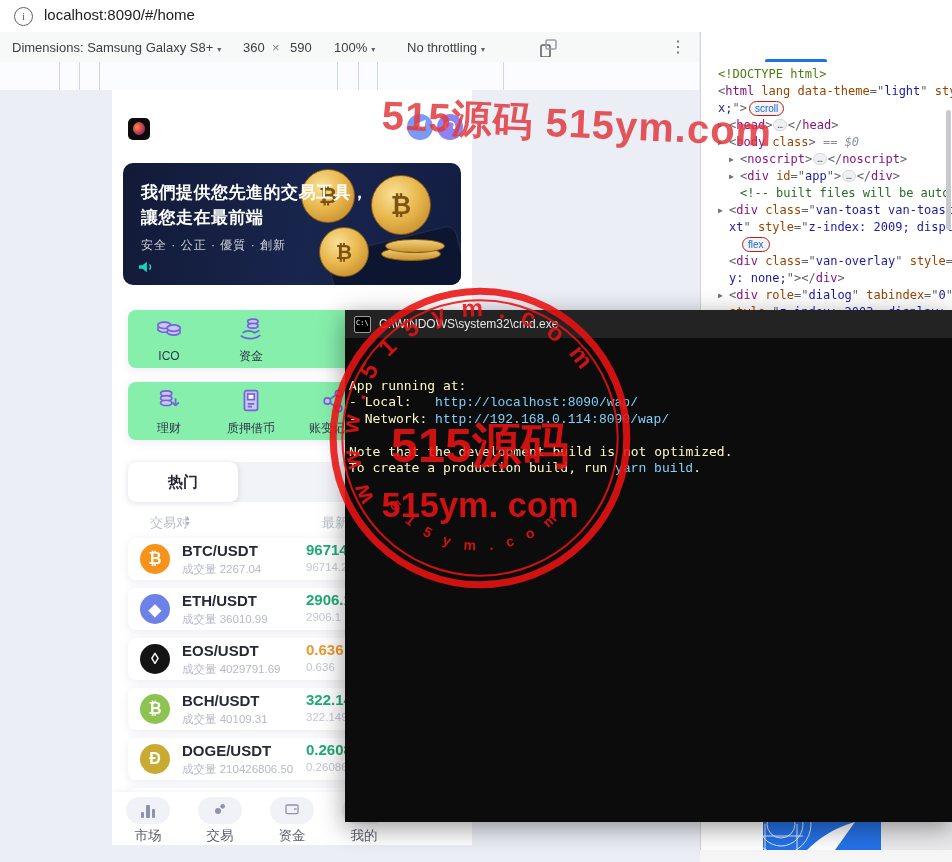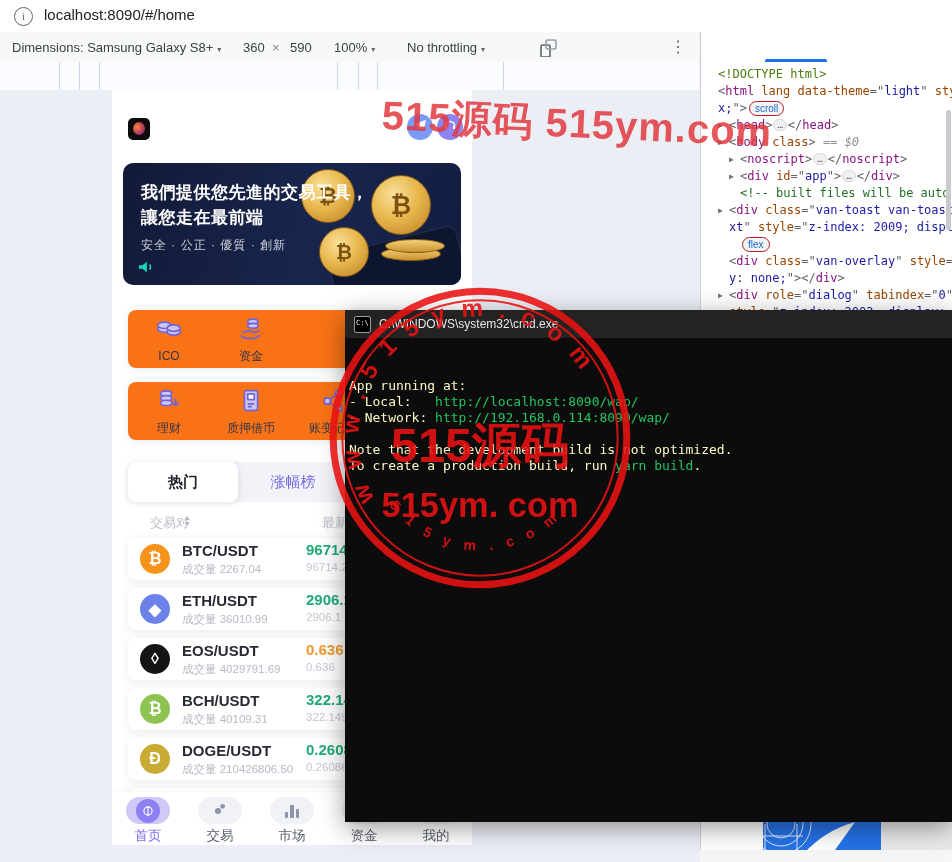--- a/index.html
+++ b/index.html
@@ -47,21 +47,21 @@
   #banner .sub{position:absolute;left:18px;top:74px;font-size:12px;color:rgba(255,255,255,.78);letter-spacing:1px;}
   .coin{position:absolute;border-radius:50%;background:radial-gradient(circle at 38% 32%,#f9e19a,#e9b84e 45%,#b97e22);
         border:1px solid #8a5c14;color:#7c5310;font-weight:bold;display:flex;align-items:center;justify-content:center;}
   #phone{position:absolute;left:210px;top:76px;width:130px;height:70px;background:#0d1630;border:1px solid rgba(255,255,255,.10);
          border-radius:10px;transform:rotate(-14deg);}
   .cstack{position:absolute;width:58px;height:12px;border-radius:50%;
           background:linear-gradient(#f3cf7a,#c9952f);border:1px solid #8a5c14;}
   #speaker{left:14px;bottom:10px;top:auto;width:18px;height:16px;}
 
   
-  .grow{left:16px;width:328px;height:58px;background:#f97316;border-radius:8px;
+  .grow{left:16px;width:328px;height:58px;background:#86efac;border-radius:8px;
         box-shadow:0 2px 10px rgba(130,138,170,.16);display:flex;}
   .gcell{width:82px;display:flex;flex-direction:column;align-items:center;justify-content:center;gap:4px;}
   .glabel{font-size:12px;color:#33364a;}
   .gicon svg{display:block;}
 
   
   #tabs{left:16px;top:372px;width:328px;height:40px;background:#f2f3f8;border-radius:8px;}
   .tabseg{position:absolute;top:0;width:110px;height:40px;display:flex;align-items:center;justify-content:center;
           font-size:15px;color:#7a6ce0;}
   .tabseg.active{background:#fff;border-radius:8px;box-shadow:0 1px 6px rgba(120,128,160,.25);
@@ -111,21 +111,21 @@
 
   
   #cmd{left:345px;top:310px;width:607px;height:512px;box-shadow:0 6px 24px rgba(0,0,0,.4);}
   #cmd-title{position:absolute;left:0;top:0;width:100%;height:28px;background:#232323;display:flex;align-items:center;}
   #cmd-ico{width:15px;height:15px;margin:0 8px 0 9px;background:#000;border:1px solid #9a9a9a;border-radius:2px;position:relative;}
   #cmd-ico::after{content:"C:\\";position:absolute;left:1px;top:0;font:7px/13px "DejaVu Sans Mono",monospace;color:#efefef;}
   #cmd-title-text{font-size:12px;color:#e6e6e6;}
   #cmd-body{position:absolute;left:0;top:28px;width:100%;height:484px;background:#0c0c0c;padding:8px 0 0 0;box-sizing:border-box;}
   .cm-line{white-space:pre;font:13px/16px "DejaVu Sans Mono",monospace;color:#cccccc;min-height:16px;padding-left:4px;}
   .cm-done{background:#2db83d;color:#0c0c0c;}
-  .cm-grn{color:#3fc44c;} .cm-lnk{color:#22c55e;} .cm-wht{color:#fef9c3;}
+  .cm-grn{color:#3fc44c;} .cm-lnk{color:#7dd3fc;font-family:Liberation Mono, monospace;} .cm-wht{color:#fef9c3;}
 
   
   #bluegfx{left:763px;top:822px;width:118px;height:28px;background:#2572e8;overflow:hidden;}
   #graypatch{left:881px;top:822px;width:71px;height:28px;background:#eaeaec;}
   #bottomstrip{left:700px;top:850px;width:252px;height:12px;background:#f6f6f7;}
 
   
   #wm-top{left:383px;top:88px;font-size:40px;font-weight:bold;color:#e23a3f;opacity:.85;
           letter-spacing:1px;transform:rotate(2.5deg);transform-origin:left top;z-index:40;white-space:nowrap;}
   #wm-stamp{left:318px;top:276px;z-index:41;opacity:.88;}
@@ -275,21 +275,20 @@
               <path d="M13 14l6-4.5M13 18l6 4.5" fill="none"></path>
             </svg>
           </span>
         <span class="glabel">账变记录</span>
       </div>
       <div class="gcell"></div>
     </div>
 
     <div class="abs" id="tabs">
       <div class="tabseg active" style="left:0">热门</div>
-      <div class="tabseg" style="left:110px">涨幅榜</div>
     </div>
 
     <div class="abs" id="lhdr">
       <span style="position:absolute;left:22px">交易对</span>
       <span id="sorticons">▲<br>▼</span>
       <span class="price-h">最新价</span>
     </div>
 
     <div class="abs mrow" style="top:448px">
       <span class="mcoin" style="background:#f7931a">
@@ -332,49 +331,38 @@
           <span>Ð</span>
         </span>
       <div class="msym">DOGE/USDT</div>
       <div class="mvol">成交量 210426806.50</div>
       <div class="mprice" style="color:#1fab76">0.26086</div>
       <div class="msub">0.26086</div>
     </div>
     <div class="abs" id="row-sliver"></div>
 
     <div class="abs" id="navbar">
-      <div class="nitem active">
-        <span class="npill">
-            <span class="ncirc">
-              <svg width="14" height="14" viewBox="0 0 24 24">
-                <circle cx="12" cy="12" r="7" fill="none" stroke="#fff" stroke-width="2"></circle>
-                <path d="M12 4v16" stroke="#fff" stroke-width="2"></path>
-              </svg>
-            </span>
-          </span>
-        <span class="nlabel">首页</span>
-      </div>
-      <div class="nitem">
-        <span class="npill">
-            <span><svg width="16" height="16" viewBox="0 0 24 24" fill="#8d93a8">
-                <circle cx="9" cy="15" r="4.5"></circle>
-                <circle cx="16" cy="8" r="3.5"></circle>
-              </svg></span>
-          </span>
-        <span class="nlabel">交易</span>
-      </div>
       <div class="nitem">
         <span class="npill">
             <span class="bars">
               <i style="height:6px"></i>
               <i style="height:13px"></i>
               <i style="height:9px"></i>
             </span>
           </span>
         <span class="nlabel">市场</span>
+      </div>
+      <div class="nitem">
+        <span class="npill">
+            <span><svg width="16" height="16" viewBox="0 0 24 24" fill="#8d93a8">
+                <circle cx="9" cy="15" r="4.5"></circle>
+                <circle cx="16" cy="8" r="3.5"></circle>
+              </svg></span>
+          </span>
+        <span class="nlabel">交易</span>
       </div>
       <div class="nitem">
         <span class="npill">
             <span><svg width="16" height="16" viewBox="0 0 24 24" fill="none" stroke="#8d93a8" stroke-width="2">
                 <rect x="3" y="6" width="18" height="13" rx="2"></rect>
                 <path d="M15 12h4"></path>
               </svg></span>
           </span>
         <span class="nlabel">资金</span>
       </div>

